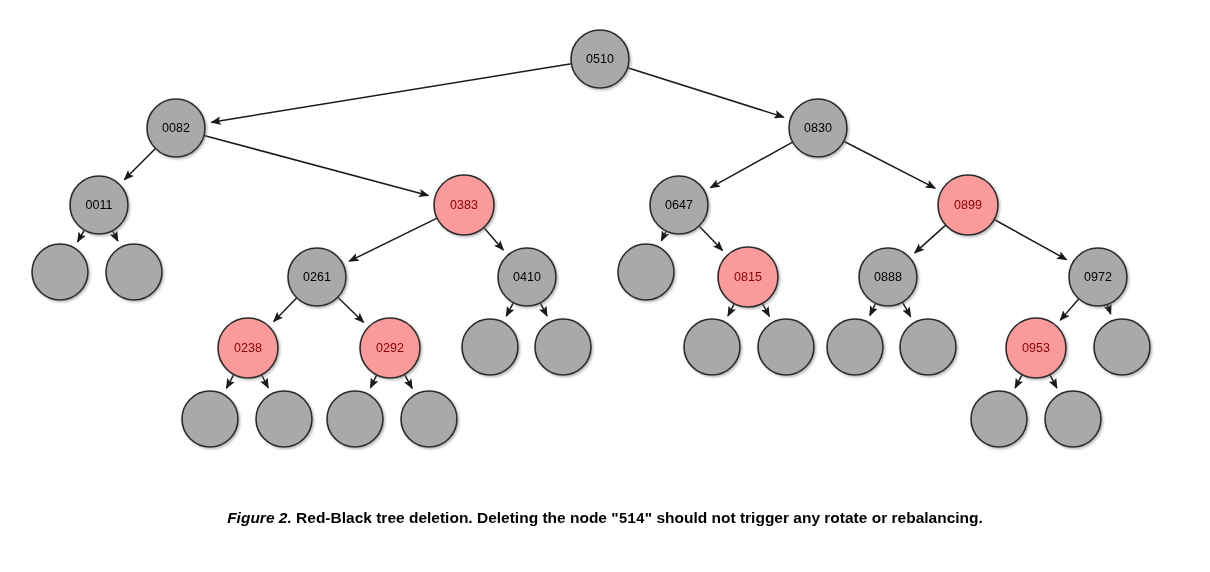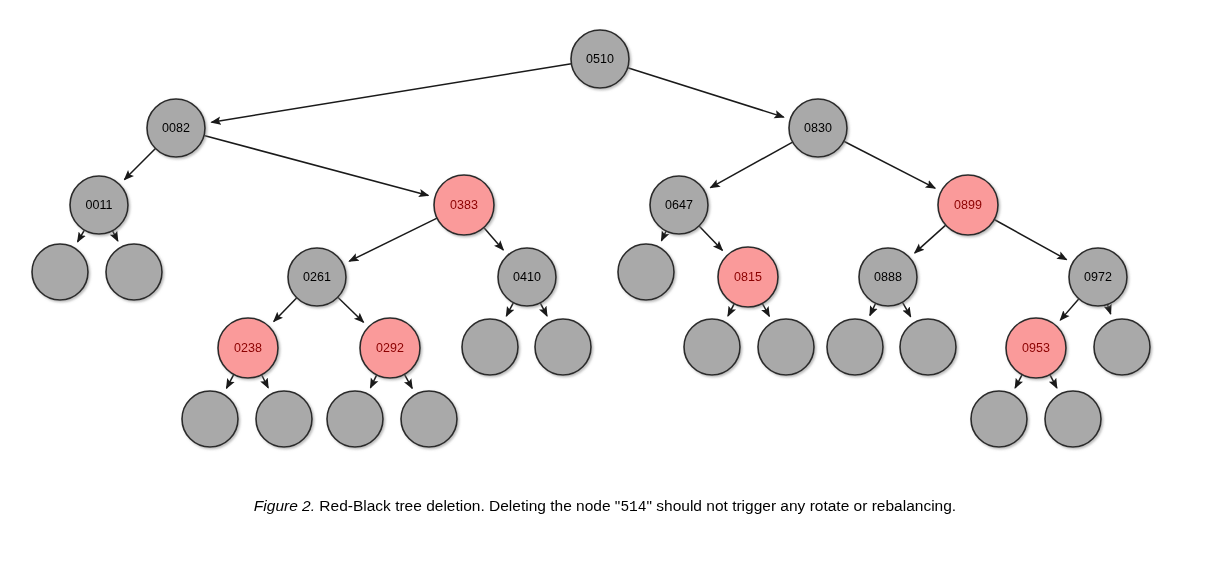--- a/index.html
+++ b/index.html
@@ -45,28 +45,29 @@
     fill: #8b0000;
   }
   .edge-line {
     stroke: #1a1a1a;
     stroke-width: 1.5;
     fill: none;
   }
   .caption {
     position: absolute;
     left: 0;
-    top: 496px;
+    top: 508px;
     width: 1210px;
     text-align: center;
     font-family: "Liberation Sans", sans-serif;
     font-size: 15.5px;
     color: #000000;
     line-height: 1.35;
     white-space: nowrap;
+    font-weight: bold;
   }
   .caption-figure-number {
     font-style: italic;
   }
   .caption-mono {
     font-family: "Liberation Mono", monospace;
     font-size: 14.5px;
   }
 </style>
 </head>

